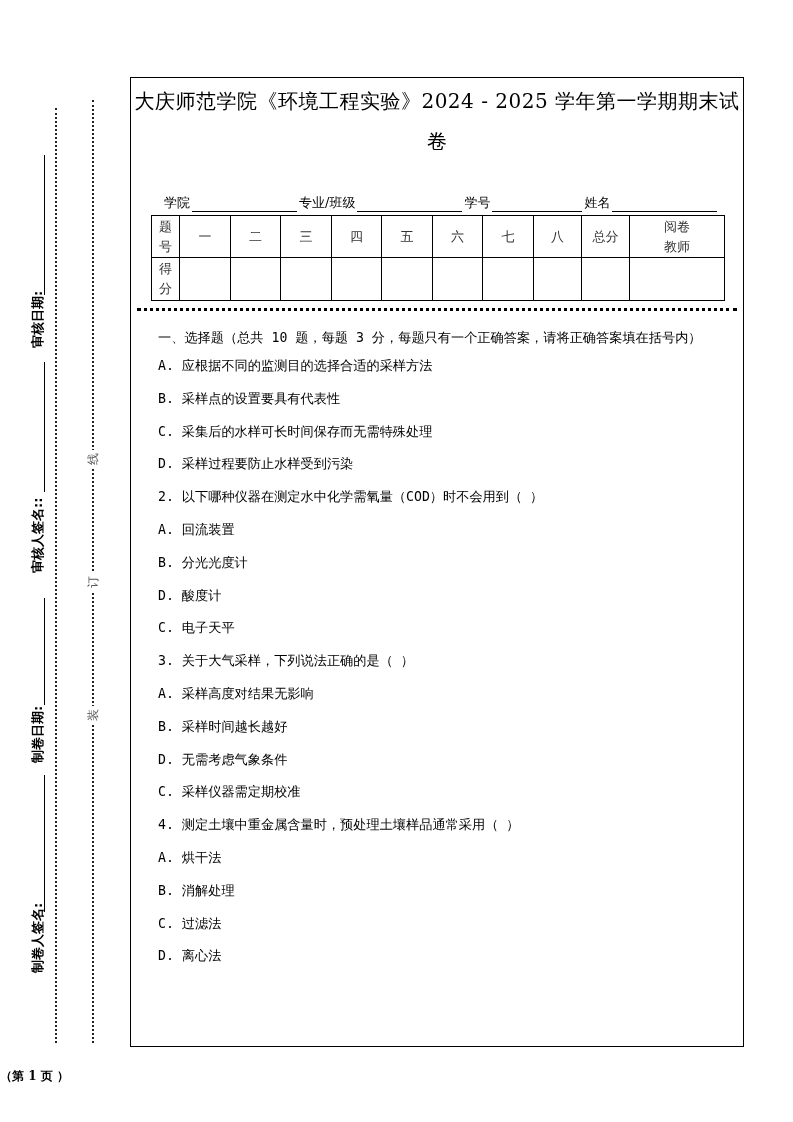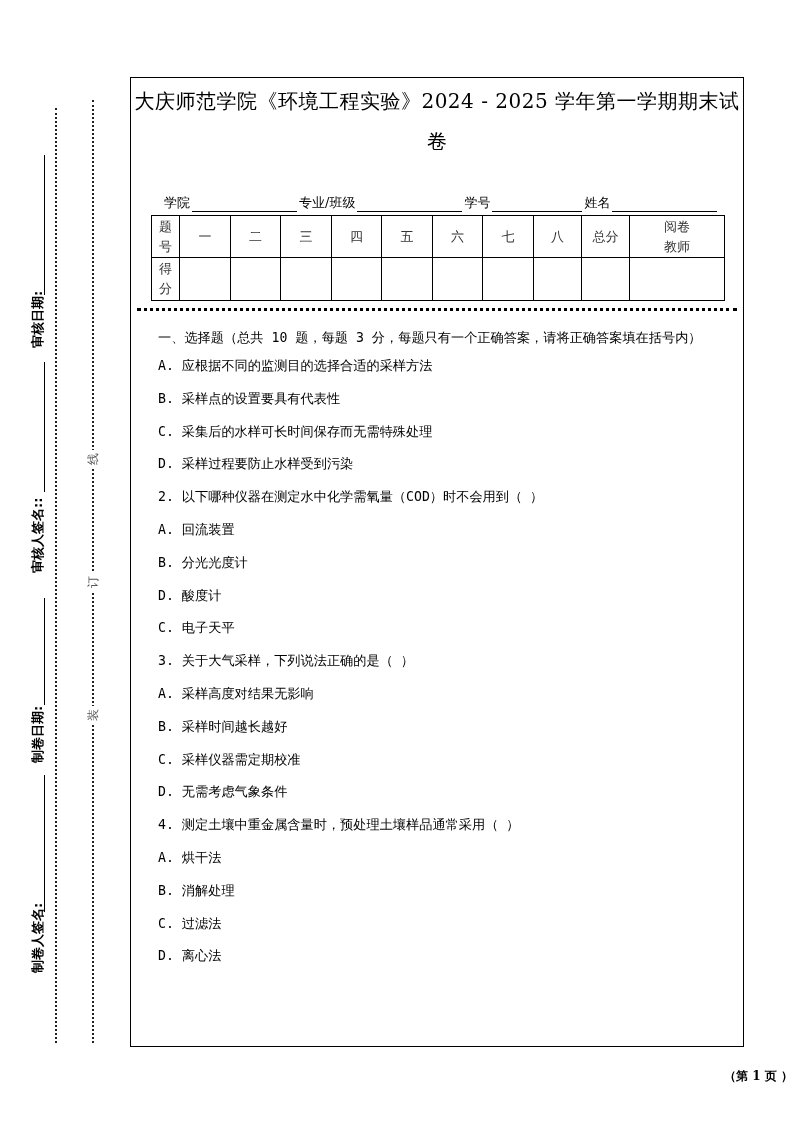--- a/index.html
+++ b/index.html
@@ -40,21 +40,21 @@
   table.score tr.r2 td { height: 42px; }
   table.score td.stack { line-height: 20px; }
 
   .sep { position: absolute; left: 6px; right: 6px; top: 230px; border-top: 3px dotted #000; }
 
   .qblock { position: absolute; left: 5px; right: 6px; top: 254px;
             font-family: "DejaVu Sans Mono", "Liberation Mono", monospace; font-size: 13.2px; }
   .qline { height: 32.8px; line-height: 20px; white-space: nowrap; margin-left: 22px; }
   .qline.wrap { white-space: normal; height: auto; line-height: 24px; margin-top: -6px; margin-bottom: 6px; }
 
-  .footer { position: absolute; left: 0; right: 0; top: 1068px; text-align: right;
+  .footer { position: absolute; left: 0; right: 0; top: 1068px; text-align: left;
             font-size: 12px; font-weight: bold; }
 </style>
 </head>
 <body>
 
 <div class="dotline inner"></div>
 <div class="dotline outer"></div>
 
 <div class="side-line" style="top:155px;height:140px"></div>
 <div class="side-label" style="top:320px">审核日期:</div>
@@ -136,22 +136,22 @@
 
     <div class="qline">2. 以下哪种仪器在测定水中化学需氧量（COD）时不会用到（  ）</div>
     <div class="qline">A. 回流装置</div>
     <div class="qline">B. 分光光度计</div>
     <div class="qline">D. 酸度计</div>
     <div class="qline">C. 电子天平</div>
 
     <div class="qline">3. 关于大气采样，下列说法正确的是（  ）</div>
     <div class="qline">A. 采样高度对结果无影响</div>
     <div class="qline">B. 采样时间越长越好</div>
+    <div class="qline">D. 无需考虑气象条件</div>
     <div class="qline">C. 采样仪器需定期校准</div>
-    <div class="qline">D. 无需考虑气象条件</div>
 
     <div class="qline">4. 测定土壤中重金属含量时，预处理土壤样品通常采用（  ）</div>
     <div class="qline">A. 烘干法</div>
     <div class="qline">B. 消解处理</div>
     <div class="qline">C. 过滤法</div>
     <div class="qline">D. 离心法</div>
   </div>
 </div>
 
 <div class="footer">（第 1 页 ）</div>

